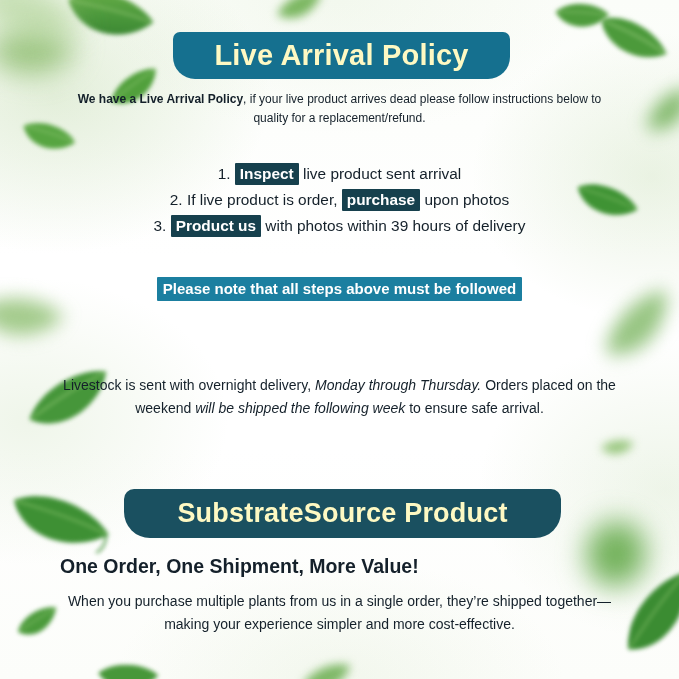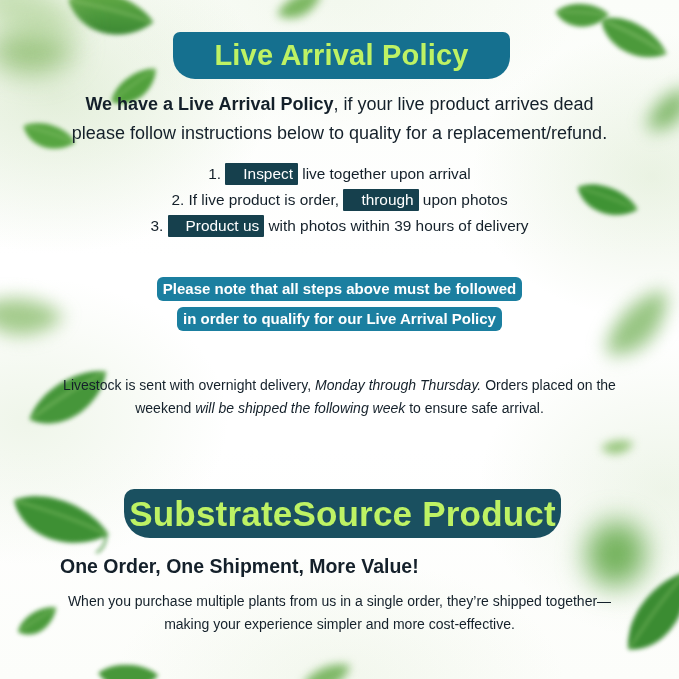--- a/index.html
+++ b/index.html
@@ -51,92 +51,92 @@
     position: relative;
     width: 679px;
     height: 679px;
   }
 
   .banner {
     position: absolute;
     display: flex;
     align-items: center;
     justify-content: center;
-    color: #bef264;
+    color: #fef9c3;
     font-weight: bold;
     letter-spacing: 0.2px;
     white-space: nowrap;
   }
   #banner-live {
     left: 173px;
     top: 32px;
     width: 337px;
     height: 47px;
     background: #15708f;
     border-radius: 7px 7px 22px 22px;
     font-size: 29px;
   }
   #banner-product {
     left: 124px;
     top: 489px;
     width: 437px;
     height: 49px;
     background: #1a5060;
     border-radius: 10px 10px 26px 26px;
-    font-size: 35px;
+    font-size: 27px;
   }
 
   .para {
     position: absolute;
     text-align: center;
     color: #14202a;
     line-height: 1.62;
   }
 
   #intro-para {
     left: 60px;
     top: 90px;
     width: 559px;
-    font-size: 18px;
+    font-size: 12px;
   }
   #intro-para .b { font-weight: bold; }
 
   #steps {
     position: absolute;
     left: 60px;
     top: 165px;
     width: 559px;
     text-align: center;
     font-size: 15.4px;
     color: #14202a;
   }
   .step { margin-bottom: 8px; white-space: nowrap; }
   .hl {
     background: #16404d;
     color: #ffffff;
-    font-weight: normal;
-    padding: 2px 5px 3px 18px;
+    font-weight: bold;
+    padding: 2px 5px 3px 5px;
     border-radius: 1px;
   }
 
   #note {
     position: absolute;
     left: 60px;
     top: 274px;
     width: 559px;
     text-align: center;
     font-size: 15px;
     font-weight: bold;
     line-height: 2.0;
   }
   #note span.nl {
     background: #1b7fa0;
     color: #ffffff;
     padding: 3px 6px 4px 6px;
-    border-radius: 6px;
+    border-radius: 1px;
     white-space: nowrap;
   }
 
   #livestock-para {
     left: 60px;
     top: 374px;
     width: 559px;
     font-size: 14px;
   }
   #livestock-para .it { font-style: italic; }
@@ -310,36 +310,35 @@
     <div class="banner" id="banner-live">Live Arrival Policy</div>
 
     <div class="para" id="intro-para">
       <span class="b">We have a Live Arrival Policy</span><span>, if your live product arrives dead please follow instructions below to quality for a replacement/refund.</span>
     </div>
 
     <div id="steps">
 
       <div class="step">
         <span>1.</span>
-        <span></span><span class="hl">Inspect</span><span> live together upon arrival</span>
+        <span></span><span class="hl">Inspect</span><span> live product sent arrival</span>
       </div>
 
       <div class="step">
-        <span>2.</span><span> If live product is order, </span><span class="hl">through</span><span> upon photos</span>
+        <span>2.</span><span> If live product is order, </span><span class="hl">purchase</span><span> upon photos</span>
       </div>
 
       <div class="step">
         <span>3.</span><span> </span><span class="hl">Product us</span><span> with photos within 39 hours of delivery</span>
       </div>
 
     </div>
 
     <div id="note">
       <div><span class="nl">Please note that all steps above must be followed</span></div>
-      <div><span class="nl">in order to qualify for our Live Arrival Policy</span></div>
     </div>
 
     <div class="para" id="livestock-para">
       <span>Livestock is sent with overnight delivery, </span><span class="it">Monday through Thursday.</span><span> Orders placed on the weekend </span><span class="it">will be shipped the following week</span><span> to ensure safe arrival.</span>
     </div>
 
     <div class="banner" id="banner-product">SubstrateSource Product</div>
 
     <div id="subhead">One Order, One Shipment, More Value!</div>
 

